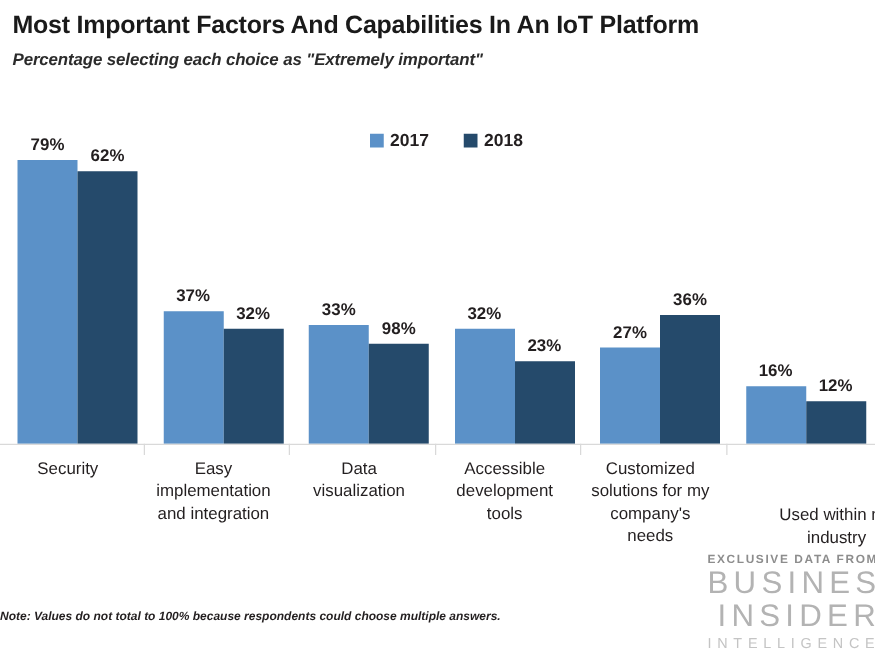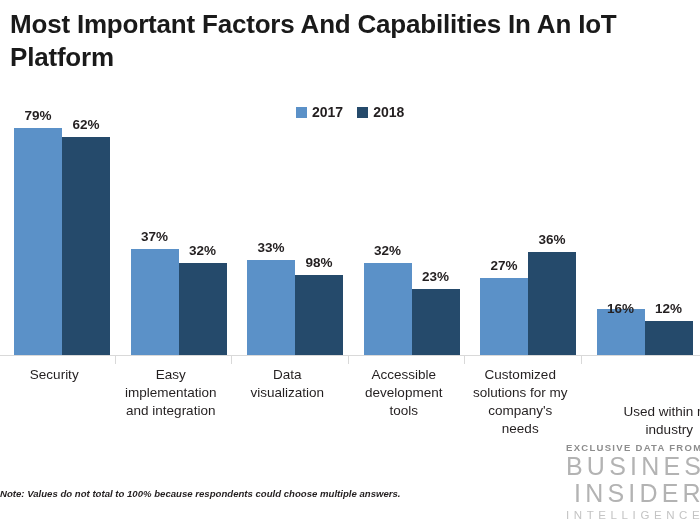--- a/index.html
+++ b/index.html
@@ -17,21 +17,21 @@
   }
 
   
   #header {
     position: absolute;
     left: 10px;
     top: 8px;
     width: 620px;
   }
   #chart-title {
-    font-size: 26px;
+    font-size: 20px;
     font-weight: bold;
     line-height: 1.28;
     letter-spacing: -0.2px;
     color: #1a1a1a;
     margin: 0;
   }
   #chart-subtitle {
     font-size: 13.5px;
     font-style: italic;
     font-weight: bold;
@@ -40,21 +40,21 @@
     letter-spacing: -0.1px;
   }
 
   
   #legend {
     position: absolute;
     left: 296px;
     top: 104px;
     display: flex;
     align-items: center;
-    gap: 14px;
+    gap: 28px;
   }
   .legend-item {
     display: flex;
     align-items: center;
     gap: 5px;
   }
   .legend-swatch {
     width: 11px;
     height: 11px;
     display: block;
@@ -156,20 +156,21 @@
     color: #231f20;
     line-height: 1.52;
   }
   #footnotes div { white-space: nowrap; }
 </style>
 </head>
 <body>
 
 <div id="header">
   <h1 id="chart-title">Most Important Factors And Capabilities In An IoT Platform</h1>
+  <p id="chart-subtitle">Percentage selecting each choice as "Extremely important"</p>
 </div>
 
 <div id="legend">
   <div class="legend-item">
     <span class="legend-swatch" style="background: rgb(91, 145, 200);"></span>
     <span class="legend-label">2017</span>
   </div>
   <div class="legend-item">
     <span class="legend-swatch" style="background: rgb(37, 74, 107);"></span>
     <span class="legend-label">2018</span>
@@ -192,21 +193,21 @@
       <div class="bar-label" style="left: 289px; width: 60px; top: 254.64px;">98%</div>
       <div class="bar" style="left: 363.5px; width: 48px; height: 91.84px; top: 263.16px; background: rgb(91, 145, 200);"></div>
       <div class="bar-label" style="left: 357.5px; width: 60px; top: 243.16px;">32%</div>
       <div class="bar" style="left: 411.5px; width: 48px; height: 66.01px; top: 288.99px; background: rgb(37, 74, 107);"></div>
       <div class="bar-label" style="left: 405.5px; width: 60px; top: 268.99px;">23%</div>
       <div class="bar" style="left: 480px; width: 48px; height: 77.49px; top: 277.51px; background: rgb(91, 145, 200);"></div>
       <div class="bar-label" style="left: 474px; width: 60px; top: 257.51px;">27%</div>
       <div class="bar" style="left: 528px; width: 48px; height: 103.32px; top: 251.68px; background: rgb(37, 74, 107);"></div>
       <div class="bar-label" style="left: 522px; width: 60px; top: 231.68px;">36%</div>
       <div class="bar" style="left: 596.5px; width: 48px; height: 45.92px; top: 309.08px; background: rgb(91, 145, 200);"></div>
-      <div class="bar-label" style="left: 590.5px; width: 60px; top: 289.08px; margin-top: 12px;">16%</div>
+      <div class="bar-label" style="left: 590.5px; width: 60px; top: 289.08px;">16%</div>
       <div class="bar" style="left: 644.5px; width: 48px; height: 34.44px; top: 320.56px; background: rgb(37, 74, 107);"></div>
       <div class="bar-label" style="left: 638.5px; width: 60px; top: 300.56px;">12%</div>
     </div>
   <div id="axis-line"></div>
   <div id="ticks-layer">
       <div class="tick" style="left: 114.5px;"></div>
       <div class="tick" style="left: 231px;"></div>
       <div class="tick" style="left: 347.5px;"></div>
       <div class="tick" style="left: 464px;"></div>
       <div class="tick" style="left: 580.5px;"></div>

